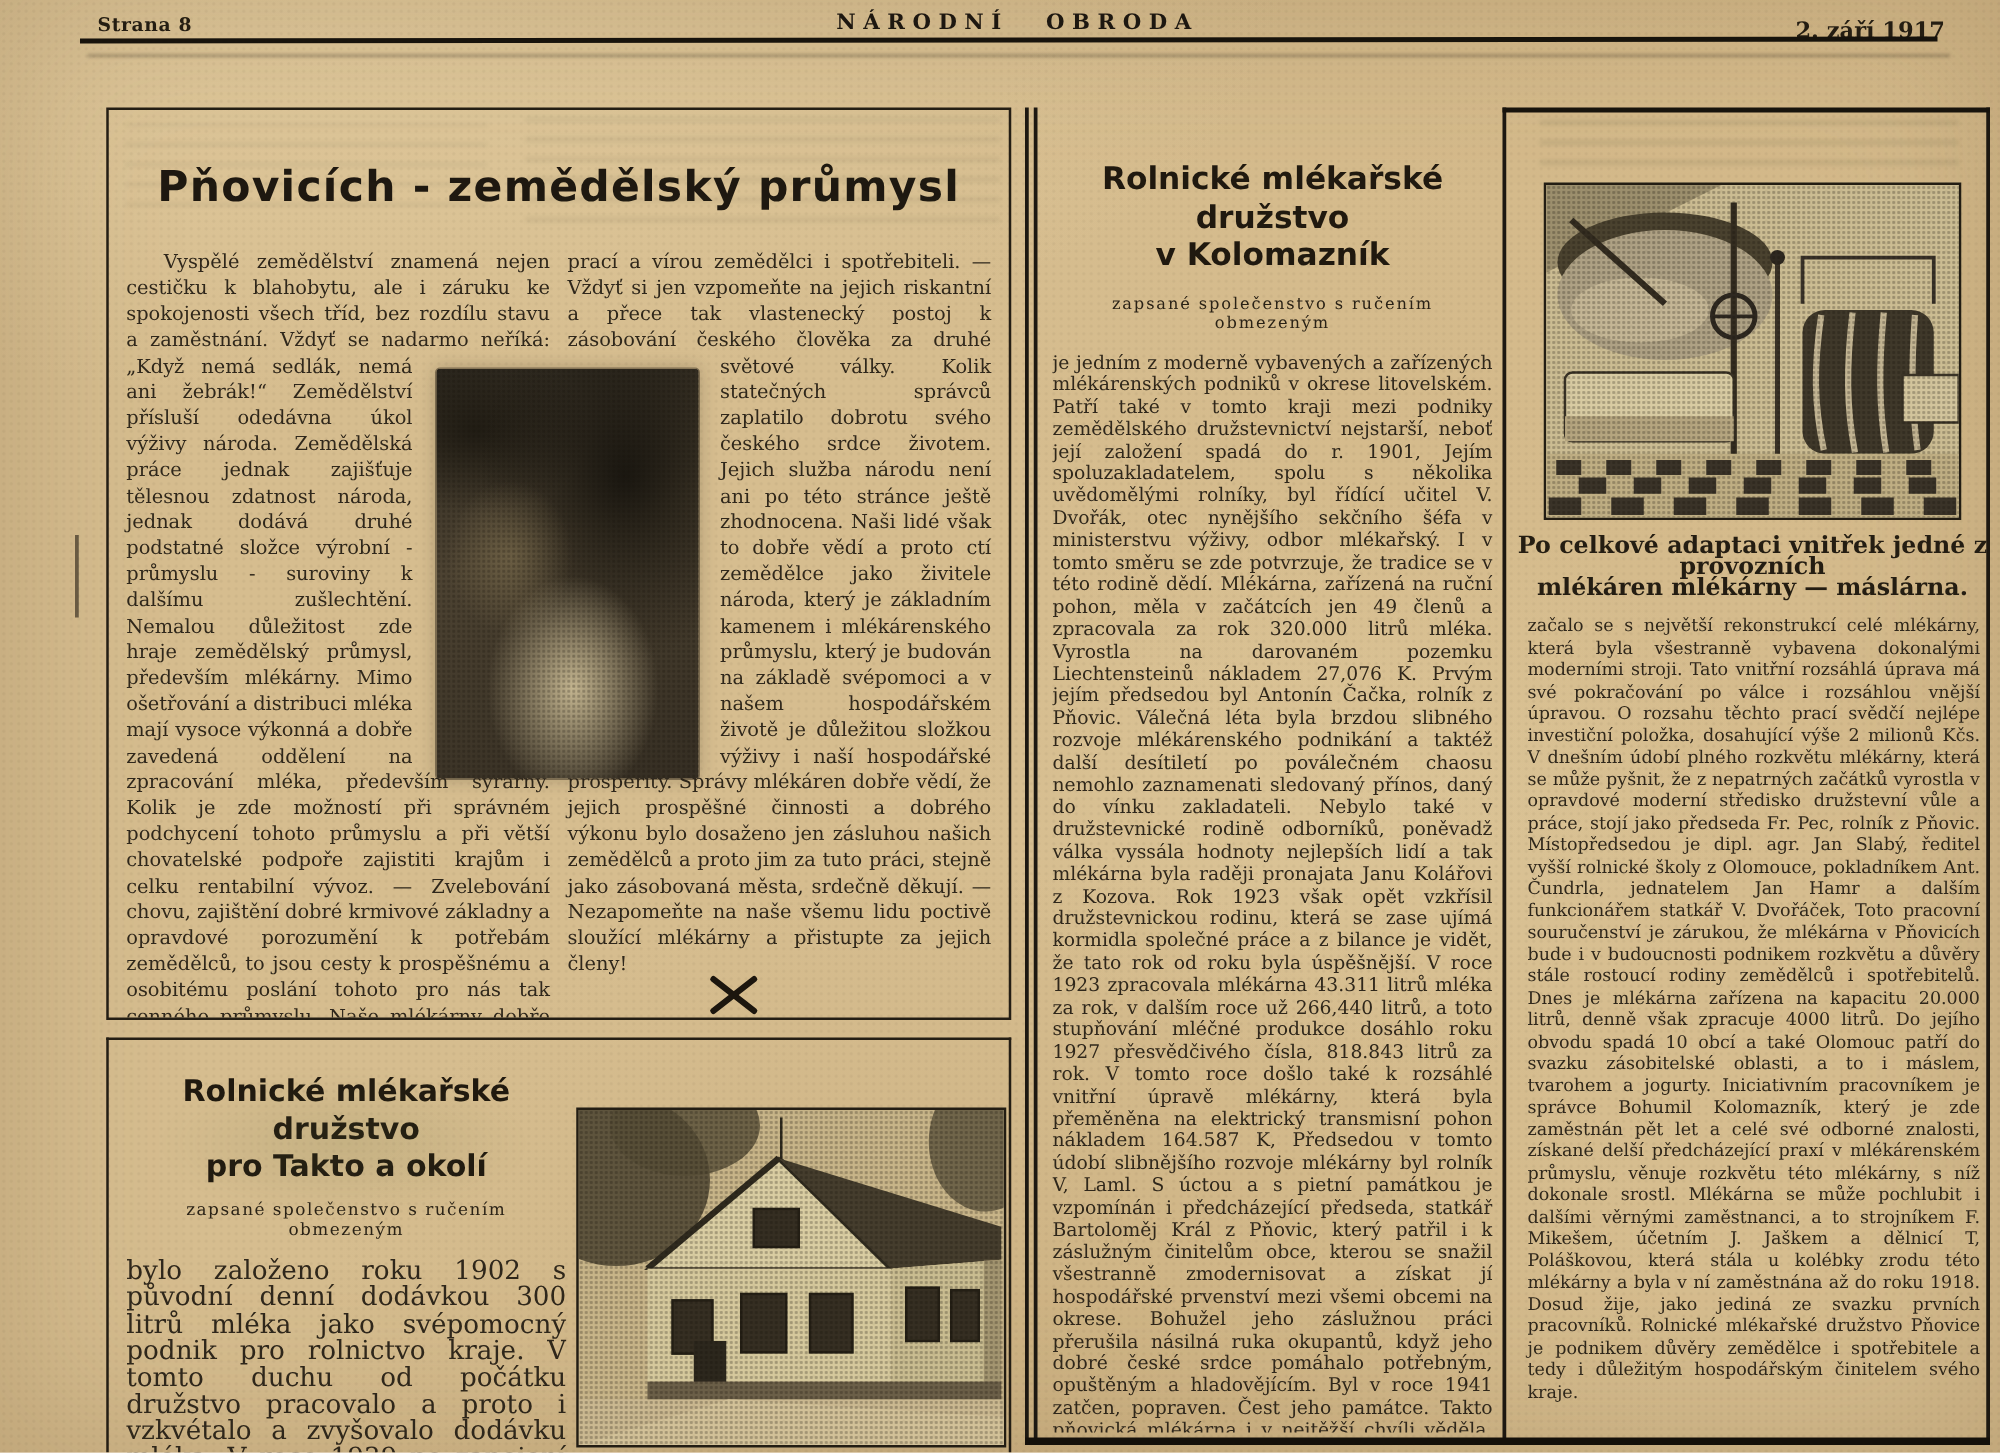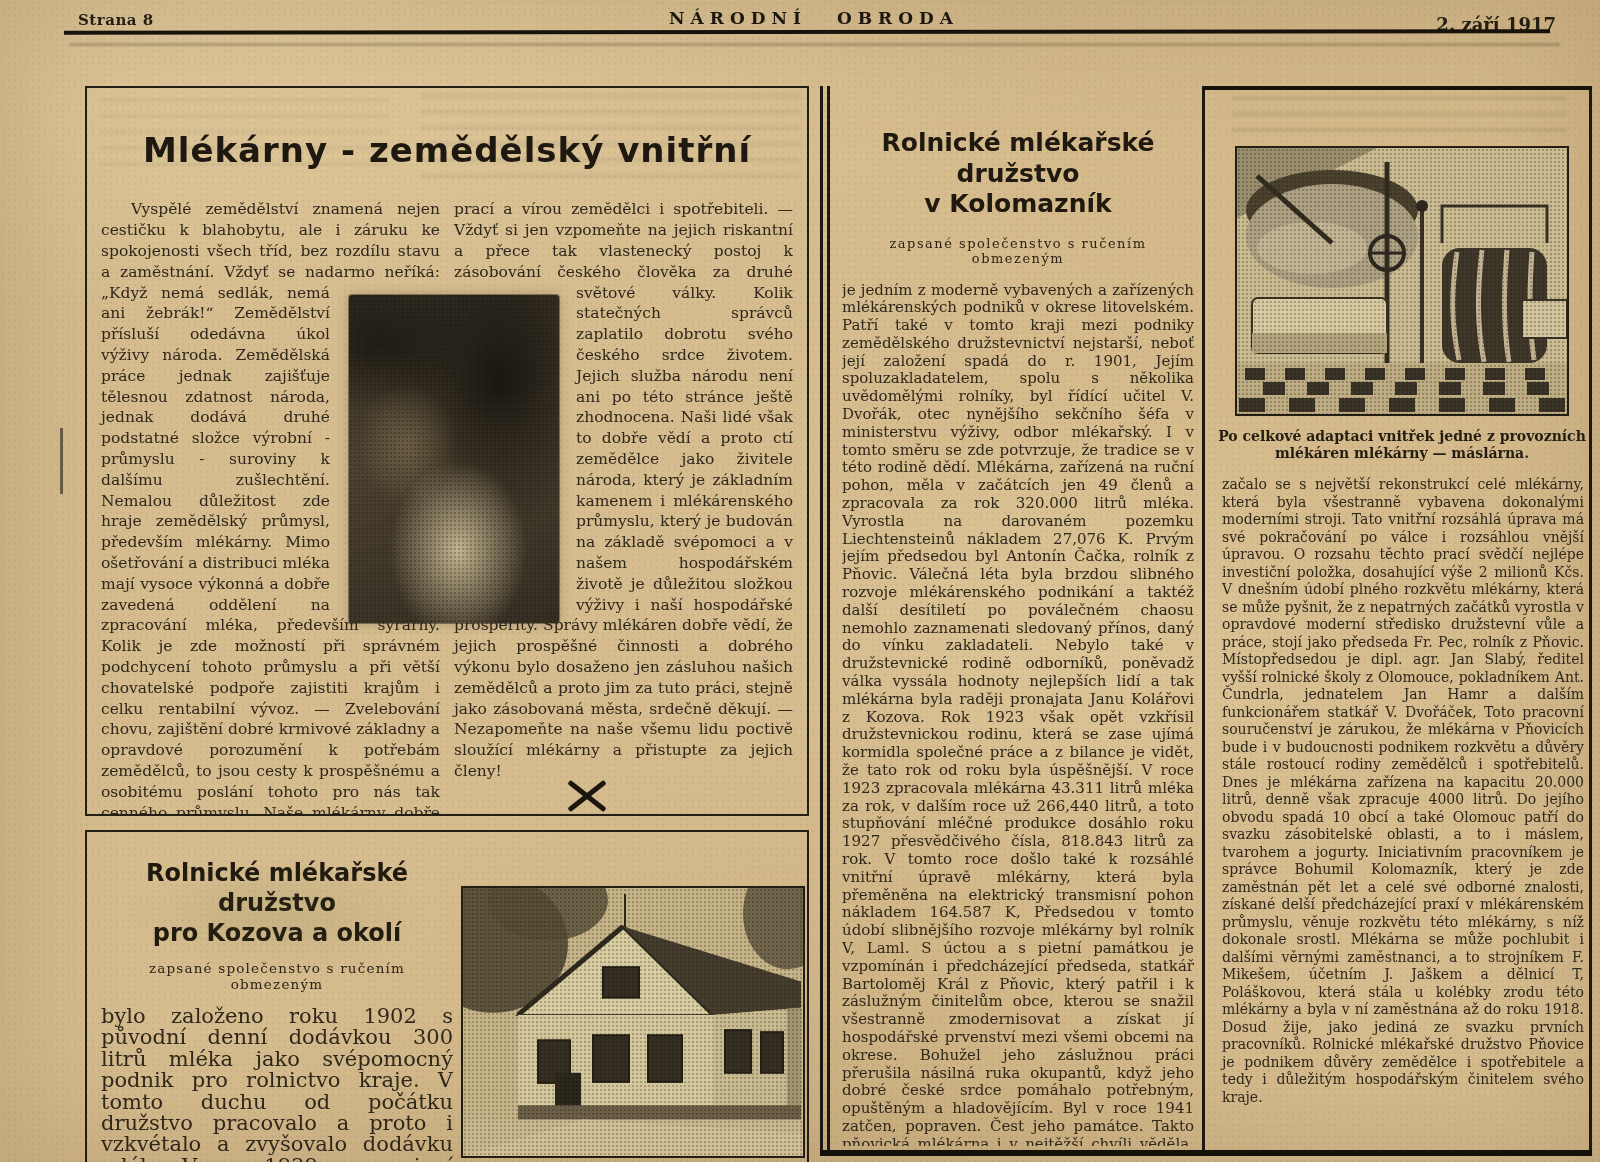--- a/index.html
+++ b/index.html
@@ -70,21 +70,21 @@
   .photo2{position:absolute; left:374px; top:54px; width:340px; height:268px; border:2px solid #231d13; background:#c9b88d;}
   
   .midcol{position:absolute; left:842px; top:94px; width:352px; height:1052px; overflow:hidden; z-index:2;}
   .midcol h3{margin:34px 0 0; text-align:center; font-family:"DejaVu Sans", sans-serif;
     font-weight:700; font-size:25px; line-height:1.22; color:#20190f;}
   .midcol .subhead{margin-top:16px; font-size:13px; letter-spacing:1.5px;}
   .midcol .body{margin:16px 0 0; text-align:justify; font-size:15px; line-height:17.8px;}
   
   .rightcol{position:absolute; left:1214px; top:92px; width:376px; height:1056px; overflow:hidden; z-index:2;}
   .photo3{position:relative; margin:54px auto 0; width:330px; height:266px; border:2px solid #231d13; background:#cbbc92;}
-  .caption{margin-top:12px; text-align:center; font-weight:700; font-size:14px; line-height:17px; color:#241d12;}
+  .caption{margin-top:12px; text-align:center; font-weight:700; font-size:19px; line-height:17px; color:#241d12;}
   .caption span{display:block;}
   .rightcol .body{margin:14px 6px 0 8px; text-align:justify; font-size:14px; line-height:17.5px;}
   
   .bleed{position:absolute; pointer-events:none; opacity:.14; filter:blur(1.8px); z-index:3;
     background:repeating-linear-gradient(180deg, rgba(55,60,38,.55) 0 4px, transparent 4px 16px);}
   .bleed.b1{left:420px; top:94px; width:380px; height:86px;}
   .bleed.b2{left:100px; top:98px; width:290px; height:68px; opacity:.10;}
   .bleed.b3{left:1232px; top:96px; width:335px; height:48px; opacity:.2;}
   .bleed.b4{left:110px; top:850px; width:330px; height:130px; filter:blur(6px); opacity:.26;
     background:radial-gradient(60% 60% at 50% 50%, rgba(95,105,55,.55), transparent 75%);}
@@ -100,34 +100,34 @@
   <div class="masthead-rule"></div>
   <div class="masthead-rule-echo"></div>
 
   <div class="bleed b1"></div>
   <div class="bleed b2"></div>
   <div class="bleed b3"></div>
   <div class="bleed b4"></div>
   <div class="ltick"></div>
 
   <section class="box box1">
-    <h2>Mlékárny - zemědělský vnitřní</h2>
+    <h2>Pňovicích - zemědělský průmysl</h2>
     <div class="cols">
       <p class="col indented"><span>Vyspělé zemědělství znamená nejen cestičku k blahobytu, ale i záruku ke spokojenosti všech tříd, bez rozdílu stavu a zaměstnání. Vždyť se nadarmo neříká: </span><span class="spacer-r"></span><span>„Když nemá sedlák, nemá ani žebrák!“ Zemědělství přísluší odedávna úkol výživy národa. Zemědělská práce jednak zajišťuje tělesnou zdatnost národa, jednak dodává druhé podstatné složce výrobní - průmyslu - suroviny k dalšímu zušlechtění. Nemalou důležitost zde hraje zemědělský průmysl, především mlékárny. Mimo ošetřování a distribuci mléka mají vysoce výkonná a dobře zavedená oddělení na zpracování mléka, především sýrárny. Kolik je zde možností při správném podchycení tohoto průmyslu a při větší chovatelské podpoře zajistiti krajům i celku rentabilní vývoz. — Zvelebování chovu, zajištění dobré krmivové základny a opravdové porozumění k potřebám zemědělců, to jsou cesty k prospěšnému a osobitému poslání tohoto pro nás tak cenného průmyslu. Naše mlékárny dobře slouží svou</span></p>
       <p class="col"><span>prací a vírou zemědělci i spotřebiteli. — Vždyť si jen vzpomeňte na jejich riskantní a přece tak vlastenecký postoj k zásobování českého člověka za druhé světové </span><span class="spacer-l"></span><span>války. Kolik statečných správců zaplatilo dobrotu svého českého srdce životem. Jejich služba národu není ani po této stránce ještě zhodnocena. Naši lidé však to dobře vědí a proto ctí zemědělce jako živitele národa, který je základním kamenem i mlékárenského průmyslu, který je budován na základě svépomoci a v našem hospodářském životě je důležitou složkou výživy i naší hospodářské prosperity. Správy mlékáren dobře vědí, že jejich prospěšné činnosti a dobrého výkonu bylo dosaženo jen zásluhou našich zemědělců a proto jim za tuto práci, stejně jako zásobovaná města, srdečně děkují. — Nezapomeňte na naše všemu lidu poctivě sloužící mlékárny a přistupte za jejich členy!</span></p>
     </div>
     <div class="photo1">
         <div class="ht"></div>
       </div>
     <span class="end-mark"></span>
   </section>
 
   <section class="box box2">
     <div class="b2col">
-      <h3><span>Rolnické mlékařské družstvo</span><br><span>pro Kozova a okolí</span></h3>
+      <h3><span>Rolnické mlékařské družstvo</span><br><span>pro Takto a okolí</span></h3>
       <div class="subhead">zapsané společenstvo s ručením obmezeným</div>
       <p class="first">bylo založeno roku 1902 s původní denní dodávkou 300 litrů mléka jako svépomocný podnik pro rolnictvo kraje. V tomto duchu od počátku družstvo pracovalo a proto i vzkvétalo a zvyšovalo dodávku mléka. V roce 1939 po zapojení všech okolních obcí bylo dosaženo již 11.000 litrů mléka denně.</p>
       <p class="ind">Dnes dodávají do mlékárny zemědělci z 22 obcí okresu Přerov a Olomouc, a to 9—10 tisíc litrů mléka denně.</p>
 
     </div>
     <div class="photo2">
       <svg width="100%" height="100%" viewBox="0 0 340 264" preserveAspectRatio="none">
         <rect x="0" y="0" width="340" height="264" fill="#c7b488"></rect>
         <ellipse cx="30" cy="55" rx="75" ry="68" fill="#4b4330" opacity="0.85"></ellipse>
         <ellipse cx="85" cy="12" rx="60" ry="40" fill="#554c36" opacity="0.8"></ellipse>

